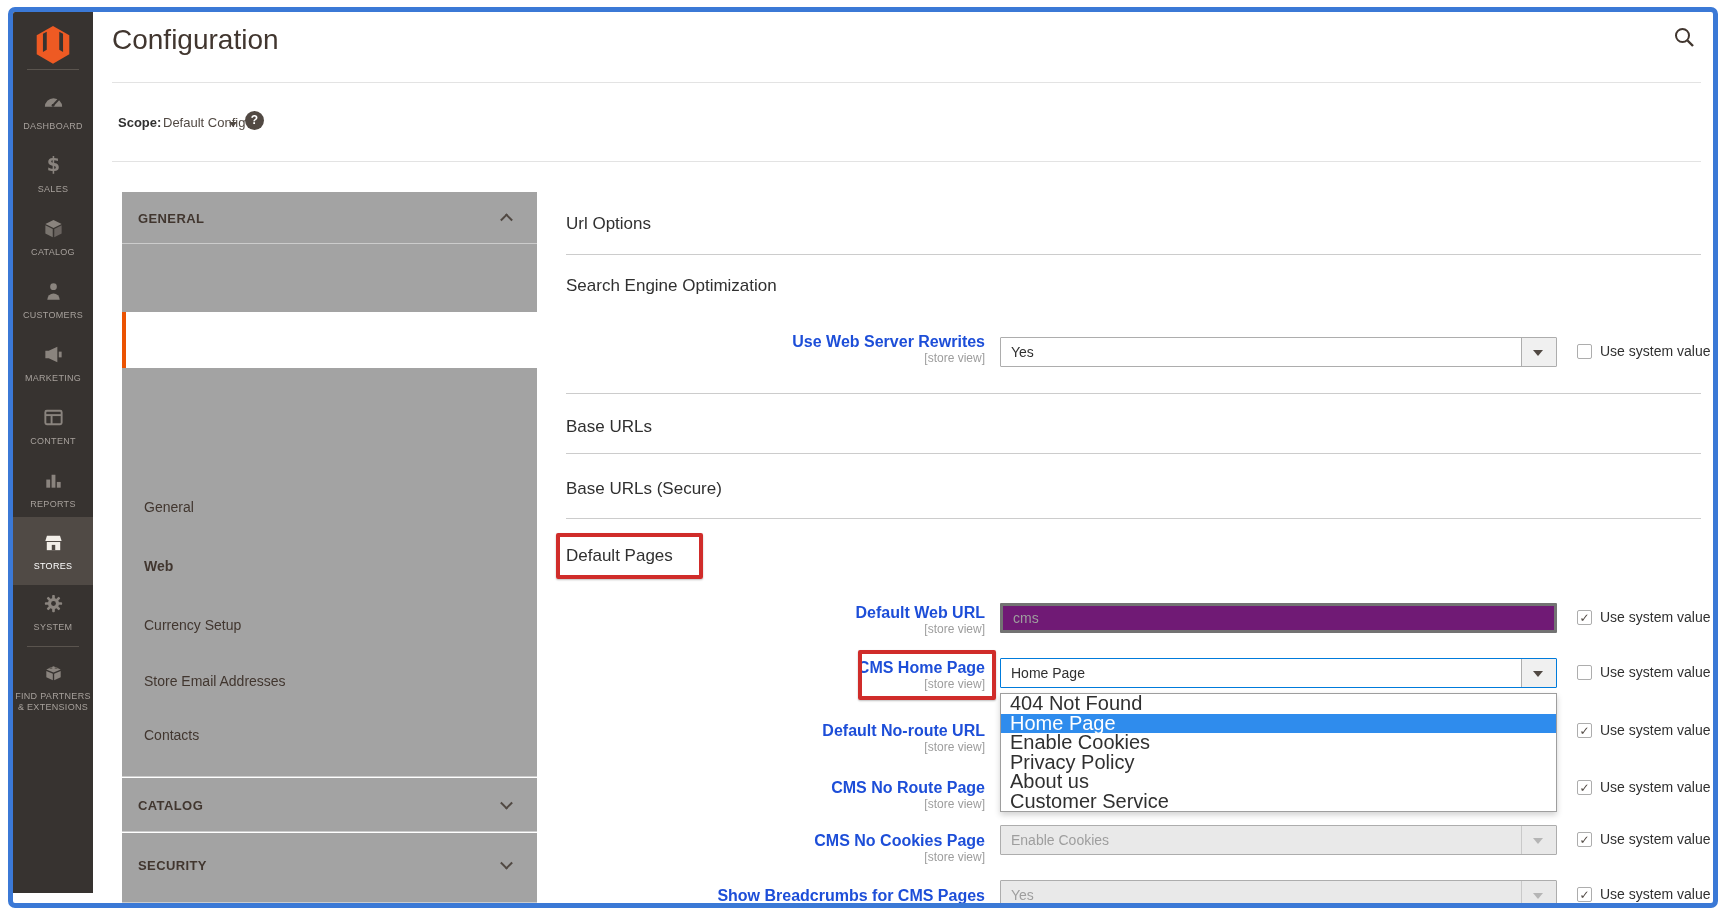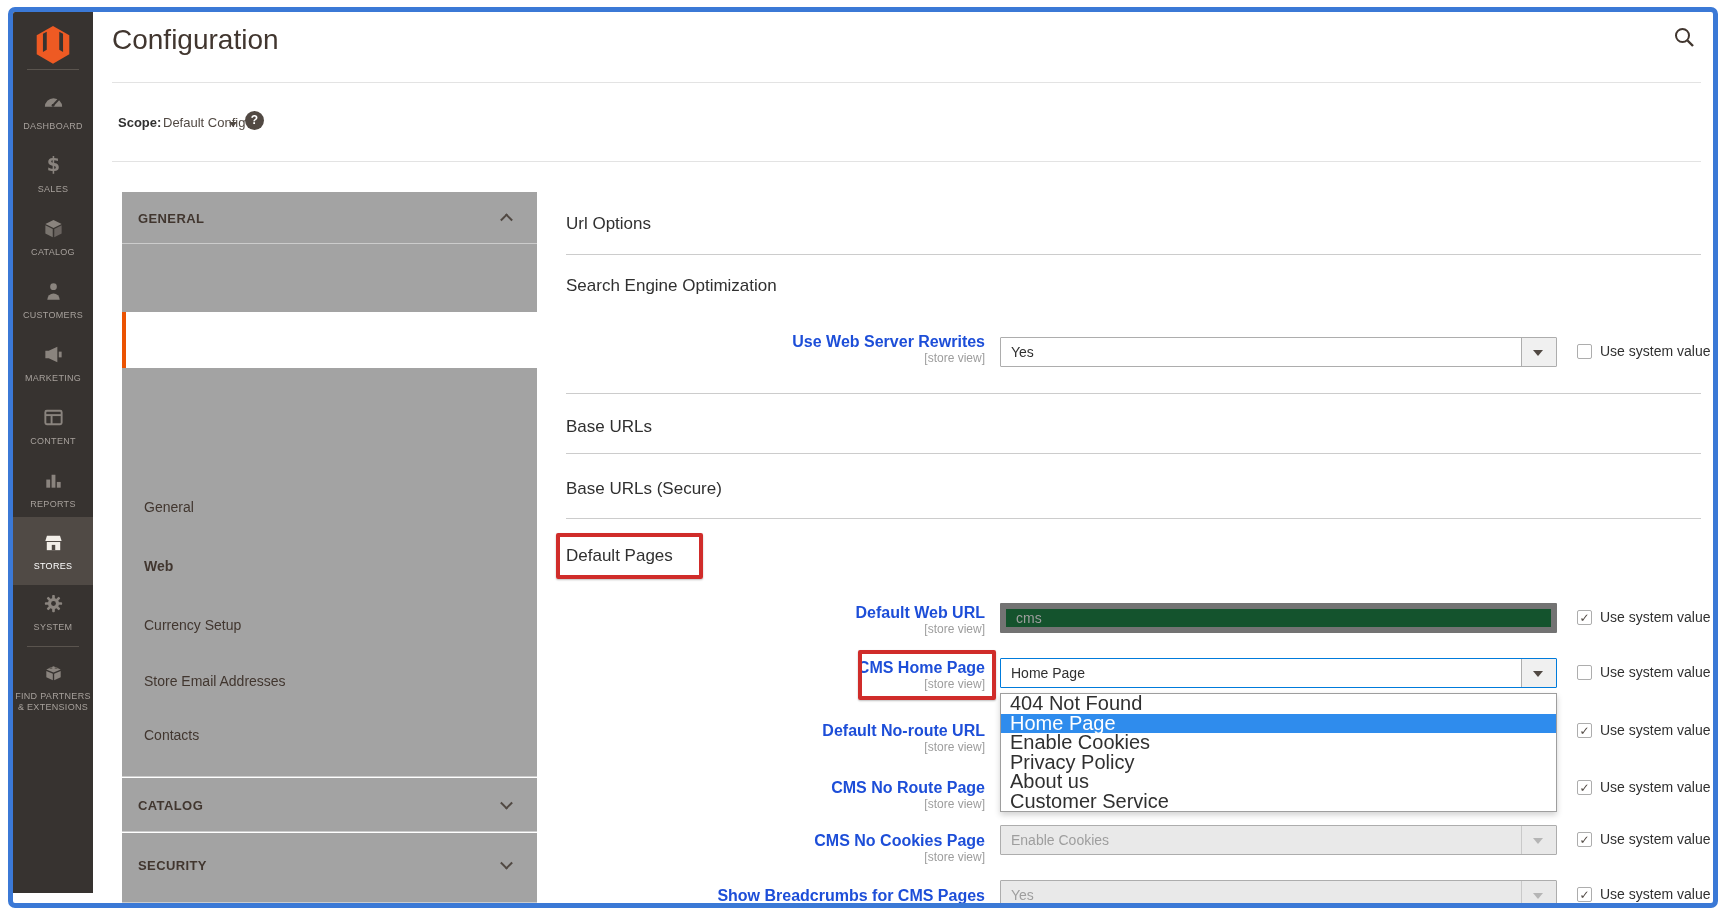--- a/index.html
+++ b/index.html
@@ -42,21 +42,21 @@
   .flabel .l1 { font-size:16px; font-weight:bold; color:#1d4ed8; line-height:17px; }
   .flabel .l2 { font-size:12px; color:#9d9d9d; line-height:16px; }
   .ctl { position:absolute; left:987px; width:557px; height:30px; border:1px solid #adadad; border-radius:1px; background:#fff; font-size:14px; color:#303030; line-height:28px; padding-left:10px; cursor:pointer; }
   .ctl .arrow-box { position:absolute; right:0; top:0; width:35px; height:28px; border-left:1px solid #adadad; background:#f0f0f0; }
   .ctl .tri { position:absolute; right:13px; top:12px; width:0; height:0; border-left:5px solid transparent; border-right:5px solid transparent; border-top:6px solid #514943; }
   .ctl.focus { border-color:#007bdb; }
   .ctl.disabled { background:#e9e9e9; color:#9e9e9e; cursor:default; }
   .ctl.disabled .arrow-box { background:transparent; border-left:1px solid #c9c9c9; }
   .ctl.disabled .tri { border-top-color:#b5b5b5; }
   input.ctl { cursor:text; }
-  input.ctl:disabled { background:#14532d; color:#9e9e9e; border:6px solid #737373; }
+  input.ctl:disabled { background:#701a75; color:#9e9e9e; border:3px solid #737373; }
   .cbx { position:absolute; left:1564px; width:15px; height:15px; background:#fff; border:1px solid #adadad; border-radius:2px; cursor:pointer; }
   .cbx.on::after { content:"\2713"; display:block; text-align:center; font-size:12px; font-weight:bold; color:#514943; line-height:14px; }
   .syslbl { position:absolute; left:1587px; font-size:14px; color:#303030; white-space:nowrap; }
   .redbox { position:absolute; border:4px solid #d02c2a; border-radius:2px; box-shadow:0 1px 2px rgba(0,0,0,.25); pointer-events:none; }
   
   .droplist { position:absolute; left:987px; top:681px; width:557px; background:#fff; border:1px solid #9e9e9e; box-shadow:0 3px 6px rgba(0,0,0,.18); z-index:5; }
   .droplist .opt { height:19.5px; line-height:19.5px; font-size:20px; color:#303030; padding-left:9px; cursor:pointer; }
   .droplist .opt.selected { background:#2f8ced; color:#fff; }
 </style>
 </head>

